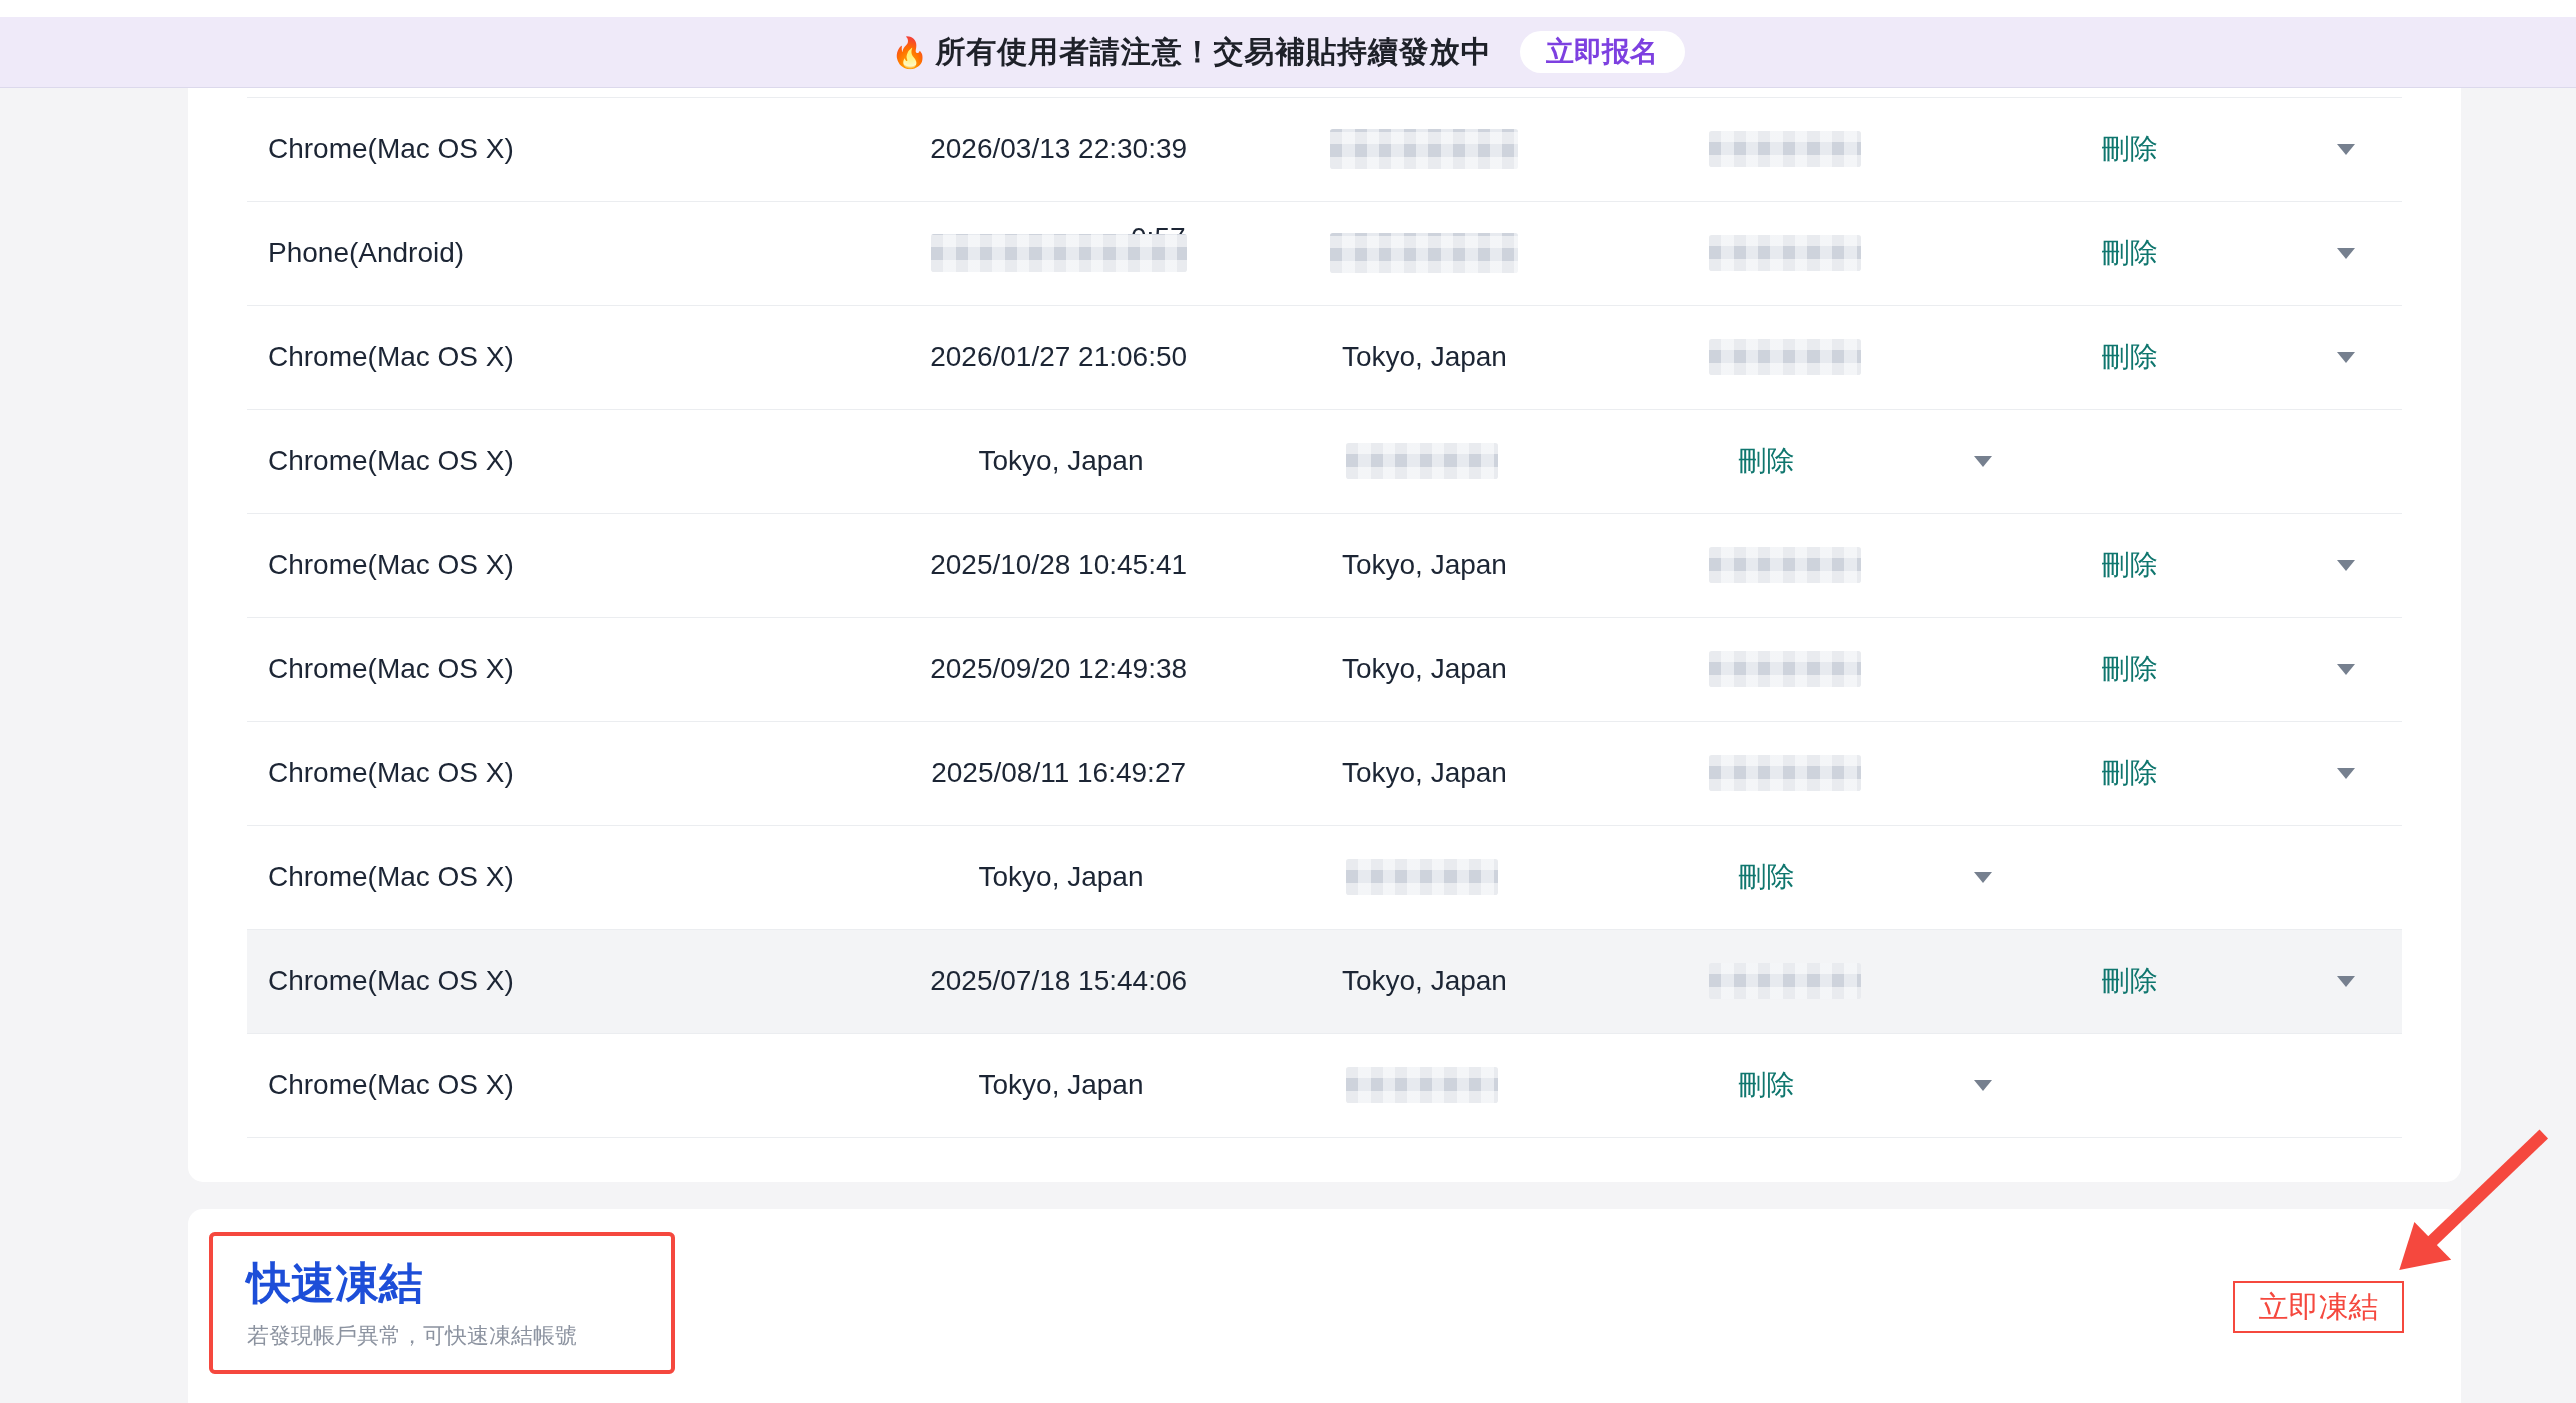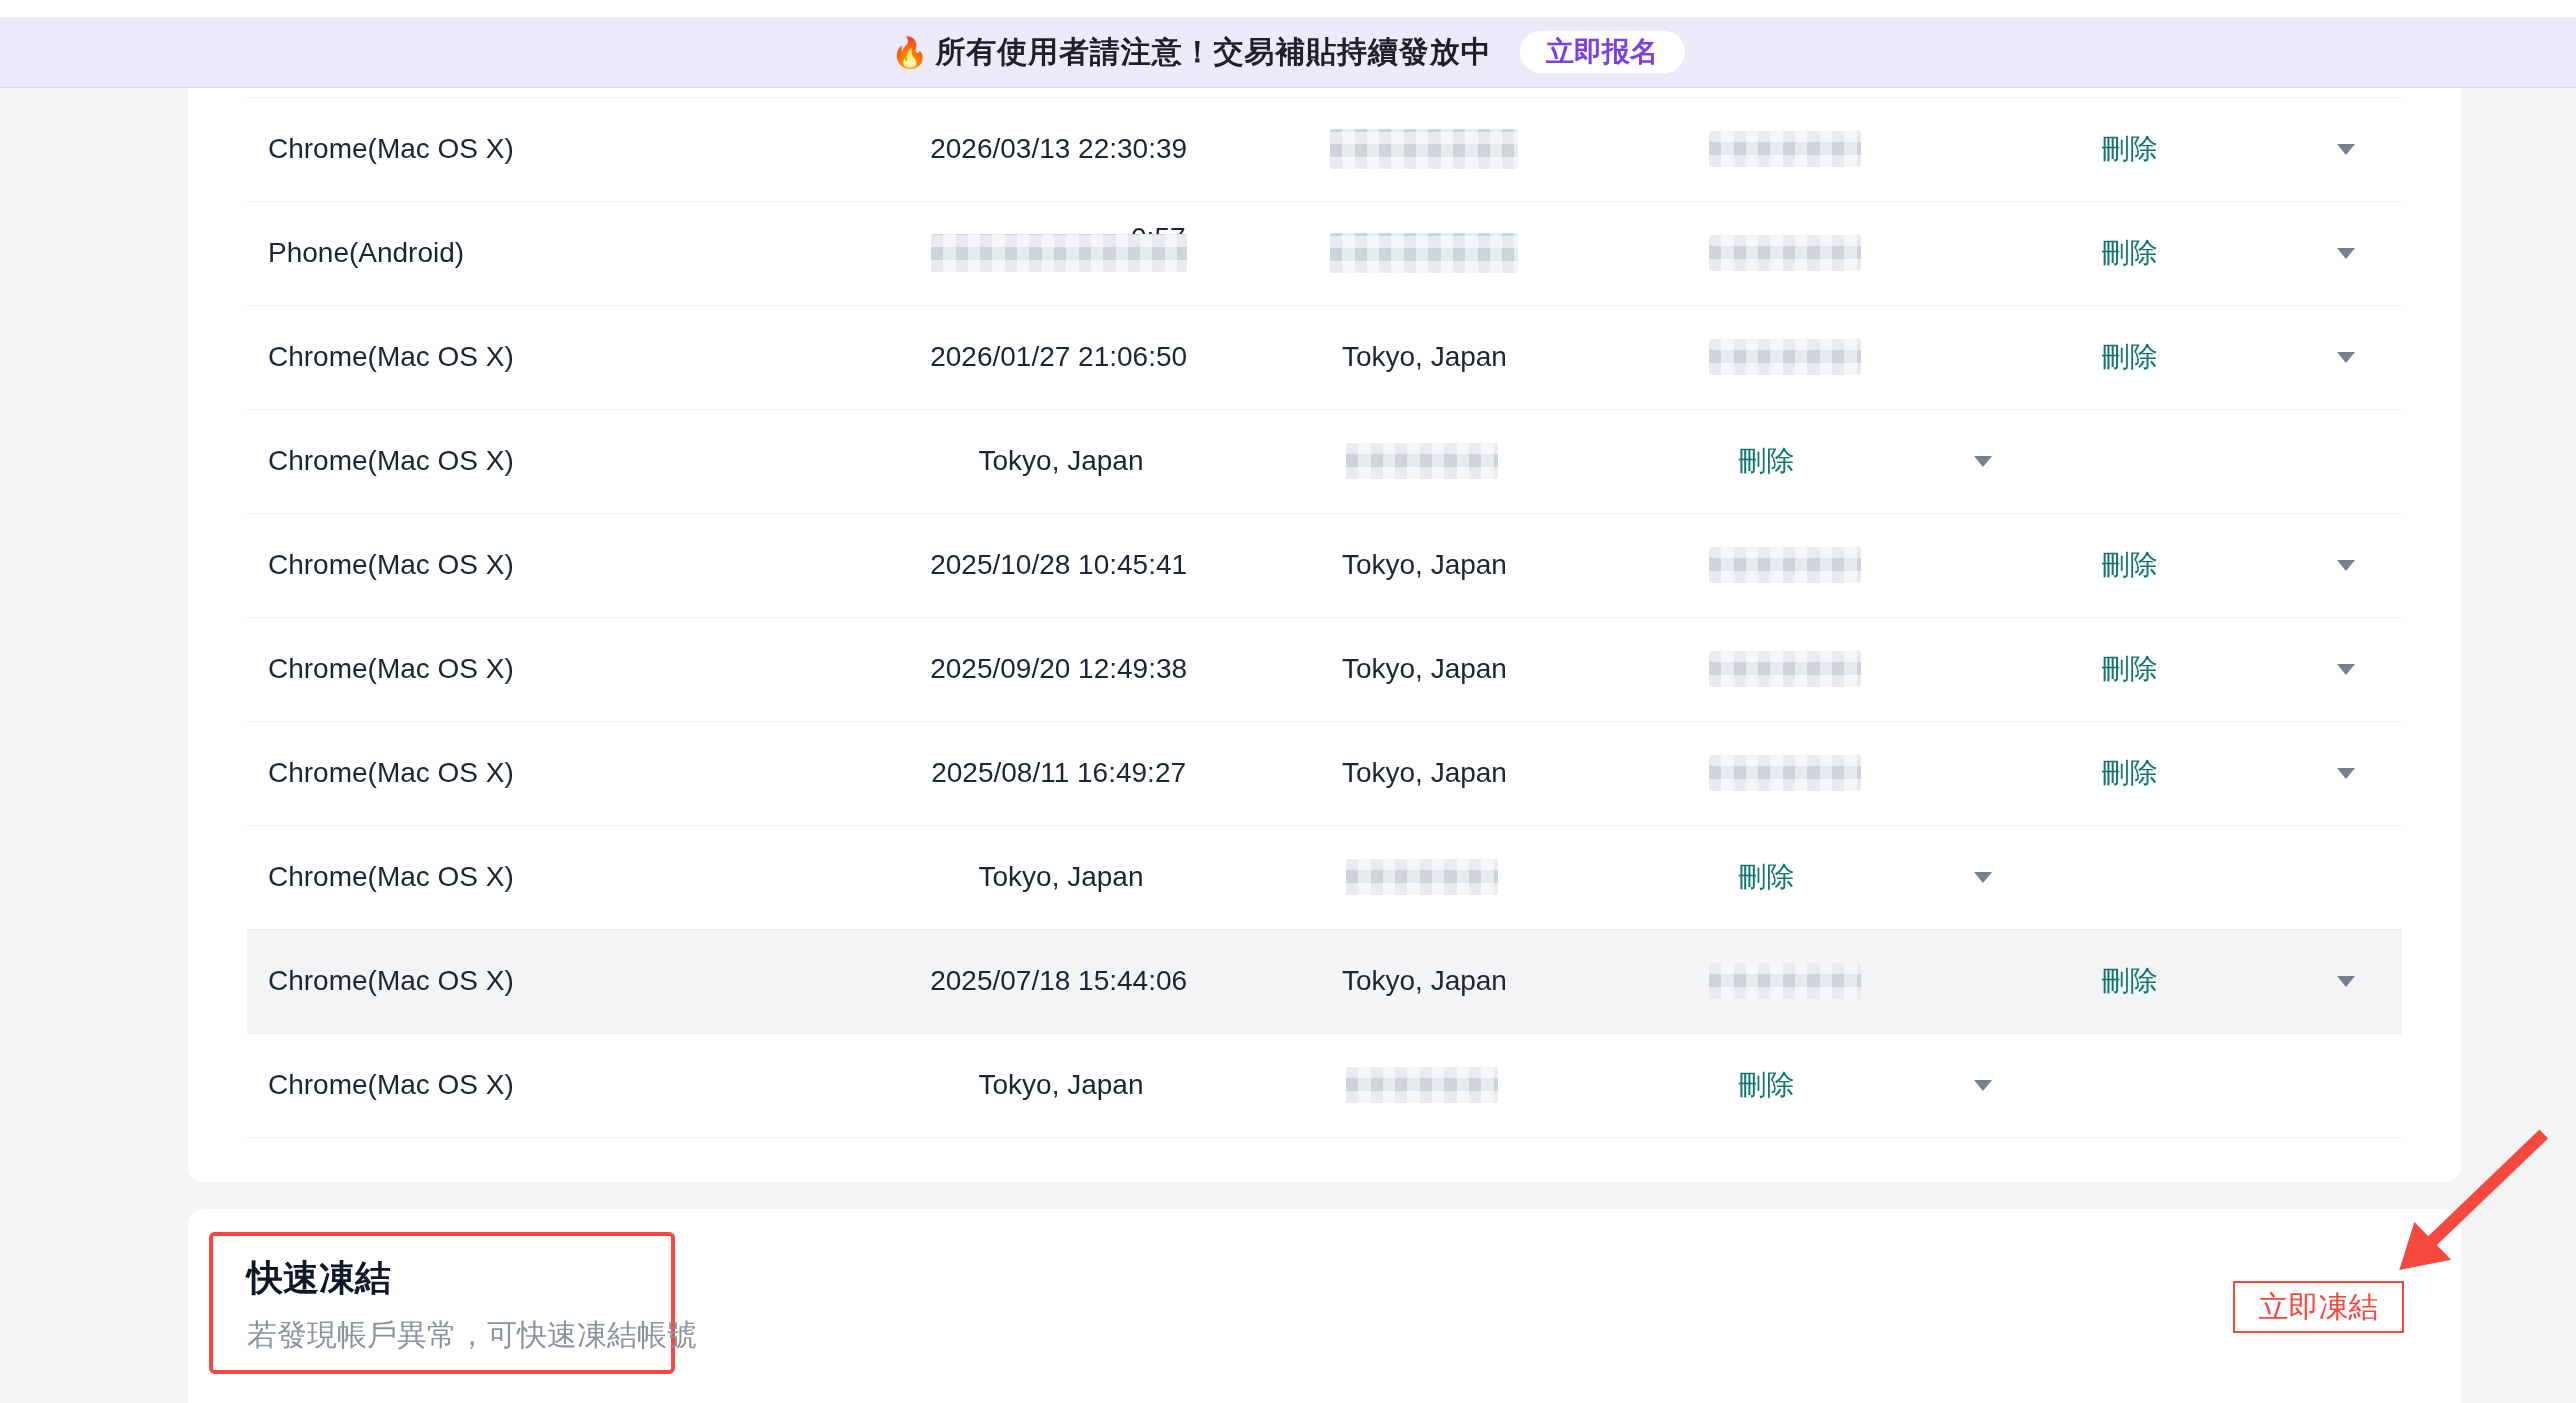--- a/index.html
+++ b/index.html
@@ -127,29 +127,29 @@
     top: 1209px;
     width: 2273px;
     height: 398px;
     background: #ffffff;
     border-radius: 15px 15px 0 0;
   }
   .freeze-title {
     position: absolute;
     left: 59px;
     top: 45px;
-    font-size: 36px;
+    font-size: 44px;
     font-weight: 700;
-    color: #0f172a;
+    color: #1d4ed8;
   }
   .freeze-desc {
     position: absolute;
     left: 59px;
-    top: 106px;
-    font-size: 30px;
+    top: 112px;
+    font-size: 22px;
     color: #8c93a0;
   }
   .annotation-box {
     position: absolute;
     left: 21px;
     top: 23px;
     width: 466px;
     height: 142px;
     border: 4.7px solid #f5483e;
     border-radius: 5.7px;

